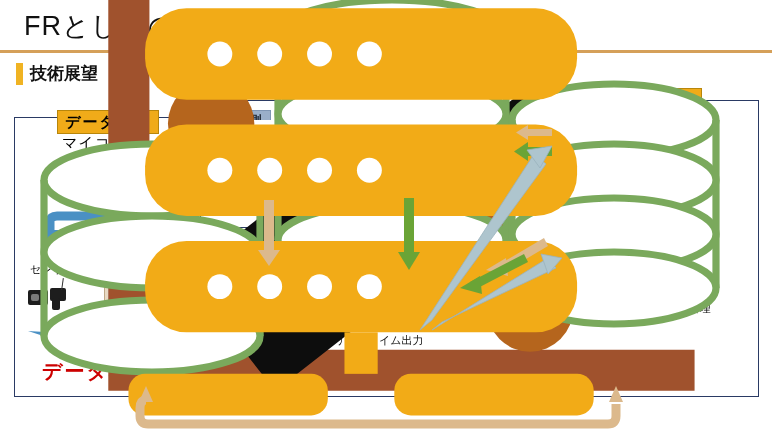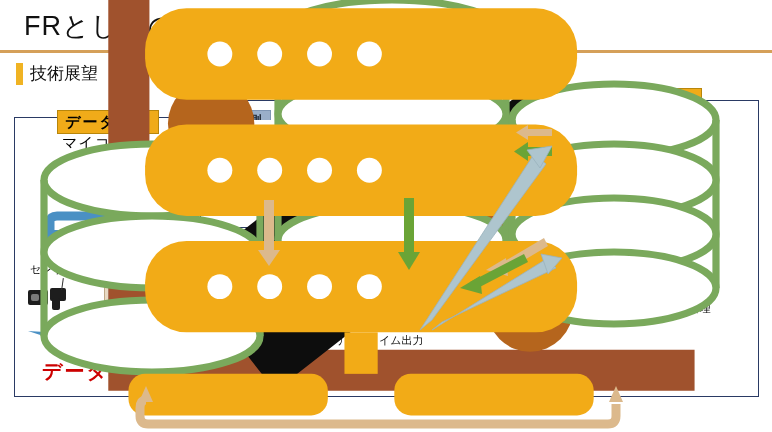--- a/index.html
+++ b/index.html
@@ -5,21 +5,21 @@
   html,body{margin:0;padding:0;background:#ffffff;}
   body{width:772px;height:432px;overflow:hidden;position:relative;
        font-family:"Liberation Sans","DejaVu Sans",sans-serif;color:#000;}
   .slide{position:absolute;left:0;top:0;width:772px;height:432px;background:#fff;}
 
   
   .title{position:absolute;left:24px;top:8px;font-size:27px;letter-spacing:1px;
          font-weight:400;color:#111;white-space:nowrap;}
   .title-rule{position:absolute;left:0;top:50px;width:772px;height:3px;background:#d5a059;}
   .subbar{position:absolute;left:16px;top:63px;width:7px;height:22px;background:#f0b323;}
-  .subtitle{position:absolute;left:30px;top:62px;font-size:17px;font-weight:normal;color:#111;}
+  .subtitle{position:absolute;left:30px;top:62px;font-size:17px;font-weight:bold;color:#111;}
 
   
   .panel{position:absolute;border:1px solid #2a3a64;background:transparent;}
   .p-acq{left:14px;top:117px;width:176px;height:278px;}
   .p-ai{left:200px;top:100px;width:330px;height:126px;}
   .p-user{left:200px;top:236px;width:330px;height:159px;}
   .p-srv{left:541px;top:100px;width:216px;height:295px;}
 
   
   .tag{position:absolute;background:#f0ab19;border:1px solid #b8860b;

